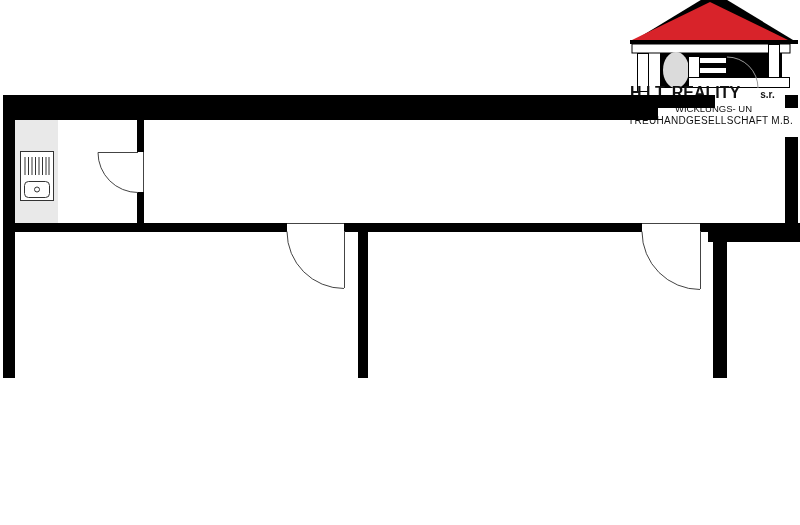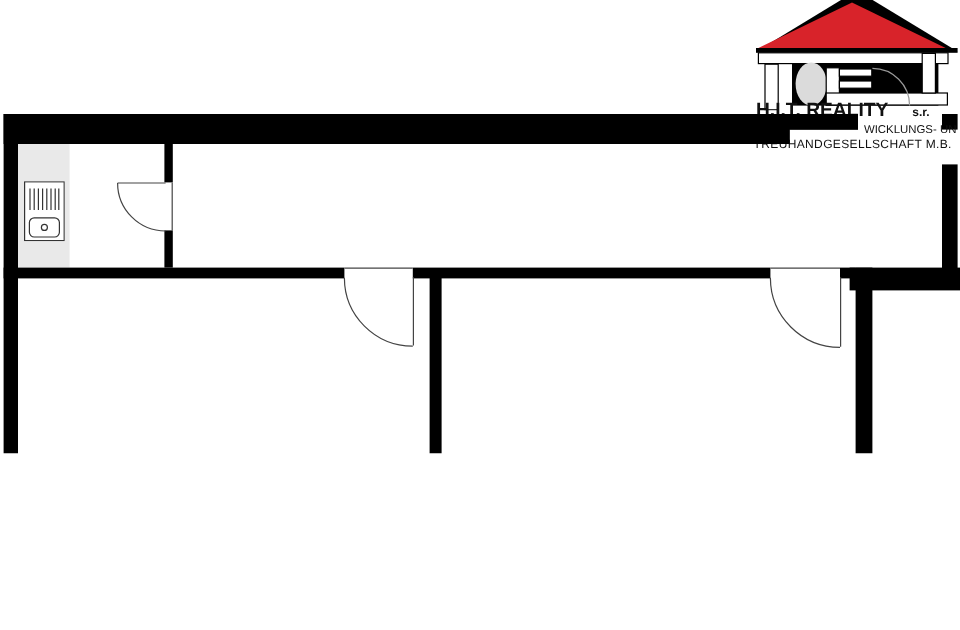--- a/index.html
+++ b/index.html
@@ -14,21 +14,21 @@
   .window .wl.a{top:4px;} .window .wl.b{top:9px;}
   .window .wc{position:absolute;left:50%;margin-left:-4px;top:4px;width:7px;height:5px;
               border:1px solid #222;background:#fff;}
   .window .wt{position:absolute;top:4px;width:4px;height:5px;border:1px solid #222;background:#fff;}
   .window .wt.l{left:1px;} .window .wt.r{right:1px;}
   .logo-box{position:absolute;left:658px;top:108px;width:142px;height:29px;background:#fff;z-index:4;}
   .logo-graphic{position:absolute;left:630px;top:0;width:170px;height:92px;z-index:5;}
   .logo-text{position:absolute;z-index:5;color:#111;white-space:nowrap;}
   .l1{left:630px;top:84px;font-size:16px;font-weight:bold;}
   .l1 .suffix{font-size:10px;margin-left:20px;font-weight:bold;}
-  .l2{left:630px;top:103px;width:167px;font-size:9.5px;text-align:right;}
+  .l2{left:630px;top:103px;width:167px;font-size:9.5px;text-align:center;}
   .l3{left:628px;top:115px;font-size:10px;letter-spacing:0.3px;}
   .overlay{z-index:6;}
 </style>
 </head>
 <body>
 
 <div class="plan">
 
   <div class="kitchen"></div>
 

